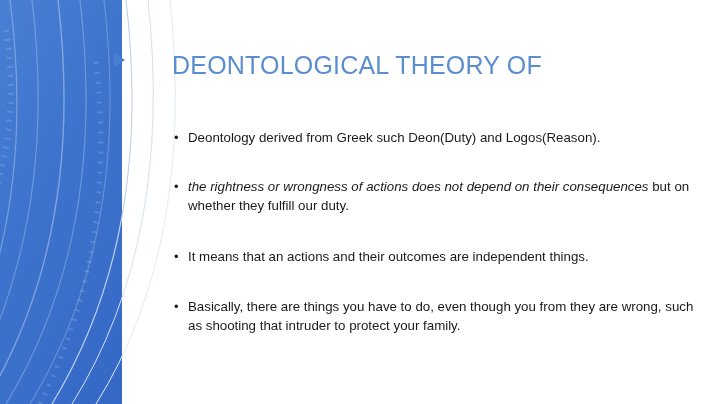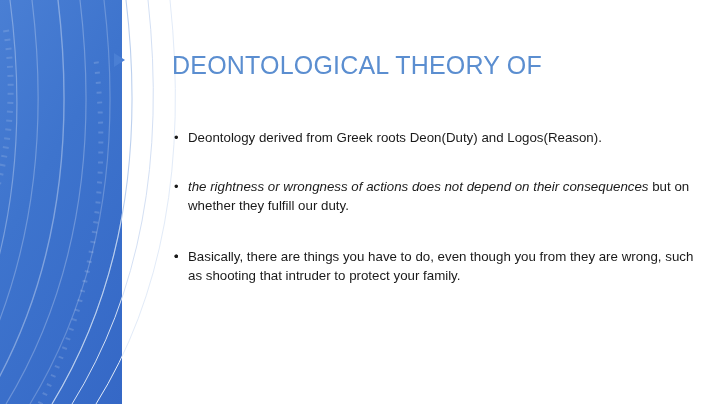--- a/index.html
+++ b/index.html
@@ -132,30 +132,31 @@
   <div class="content">
 
     <div class="title">
       <span>DEONTOLOGICAL THEORY OF</span><br>
     </div>
 
     <div class="bullets">
 
       <div class="bullet b1">
         <span class="dot">•</span>
-        <span>Deontology derived from Greek roots Deon(Duty) and Logos(Reason).</span>
+        <span>Deontology derived from Greek such Deon(Duty) and Logos(Reason).</span>
       </div>
 
       <div class="bullet b2">
         <span class="dot">•</span>
         <em>the rightness or wrongness of actions does not depend on their consequences</em><span> but on whether they fulfill our duty.</span>
       </div>
 
       <div class="bullet b3">
         <span class="dot">•</span>
+        <span>It means that an actions and their outcomes are independent things.</span>
       </div>
 
       <div class="bullet b4">
         <span class="dot">•</span>
         <span>Basically, there are things you have to do, even though you from they are wrong, such as shooting that intruder to protect your family.</span>
       </div>
 
     </div>
   </div>
 </div>

